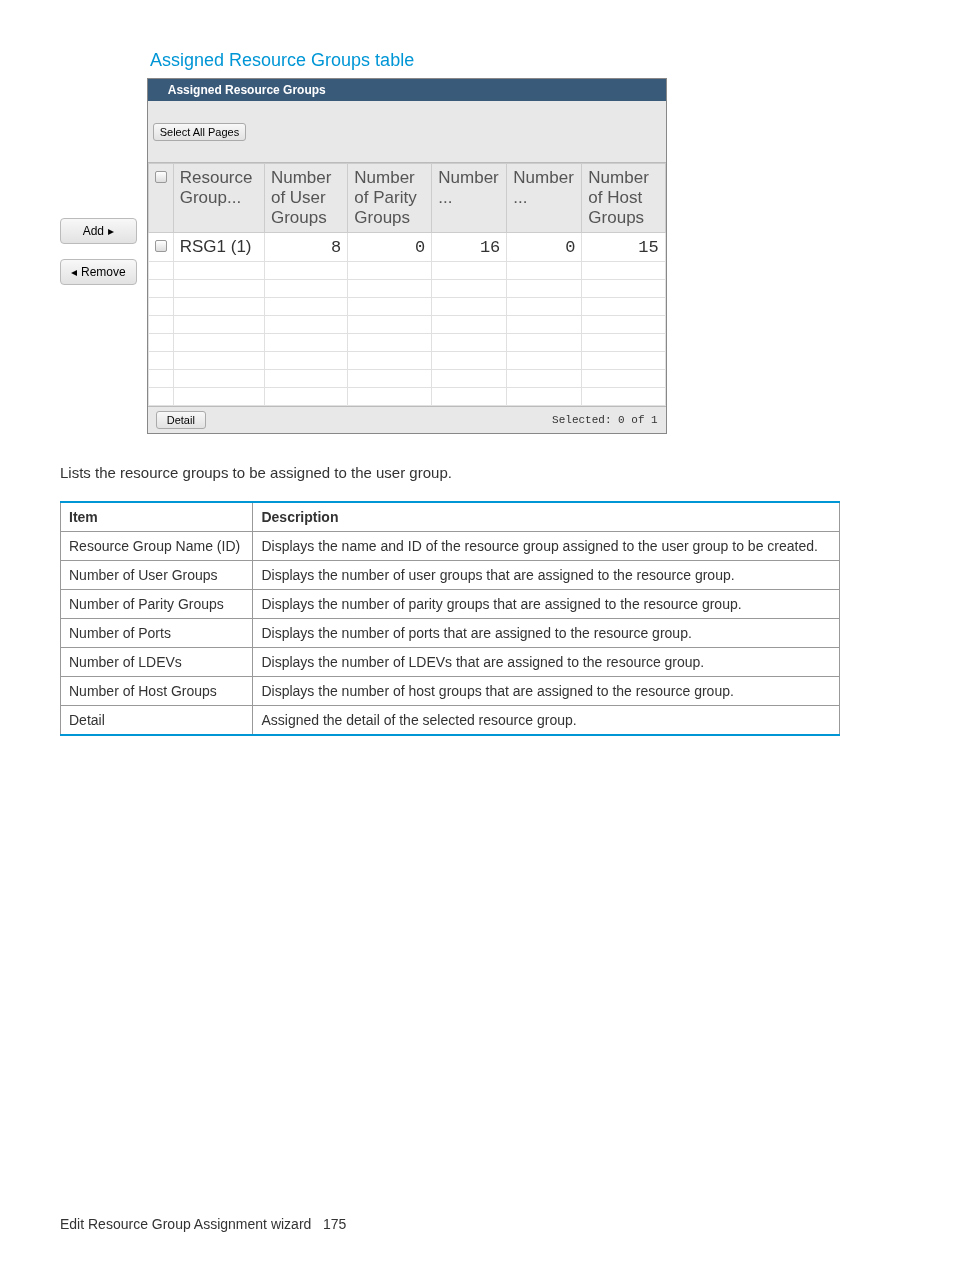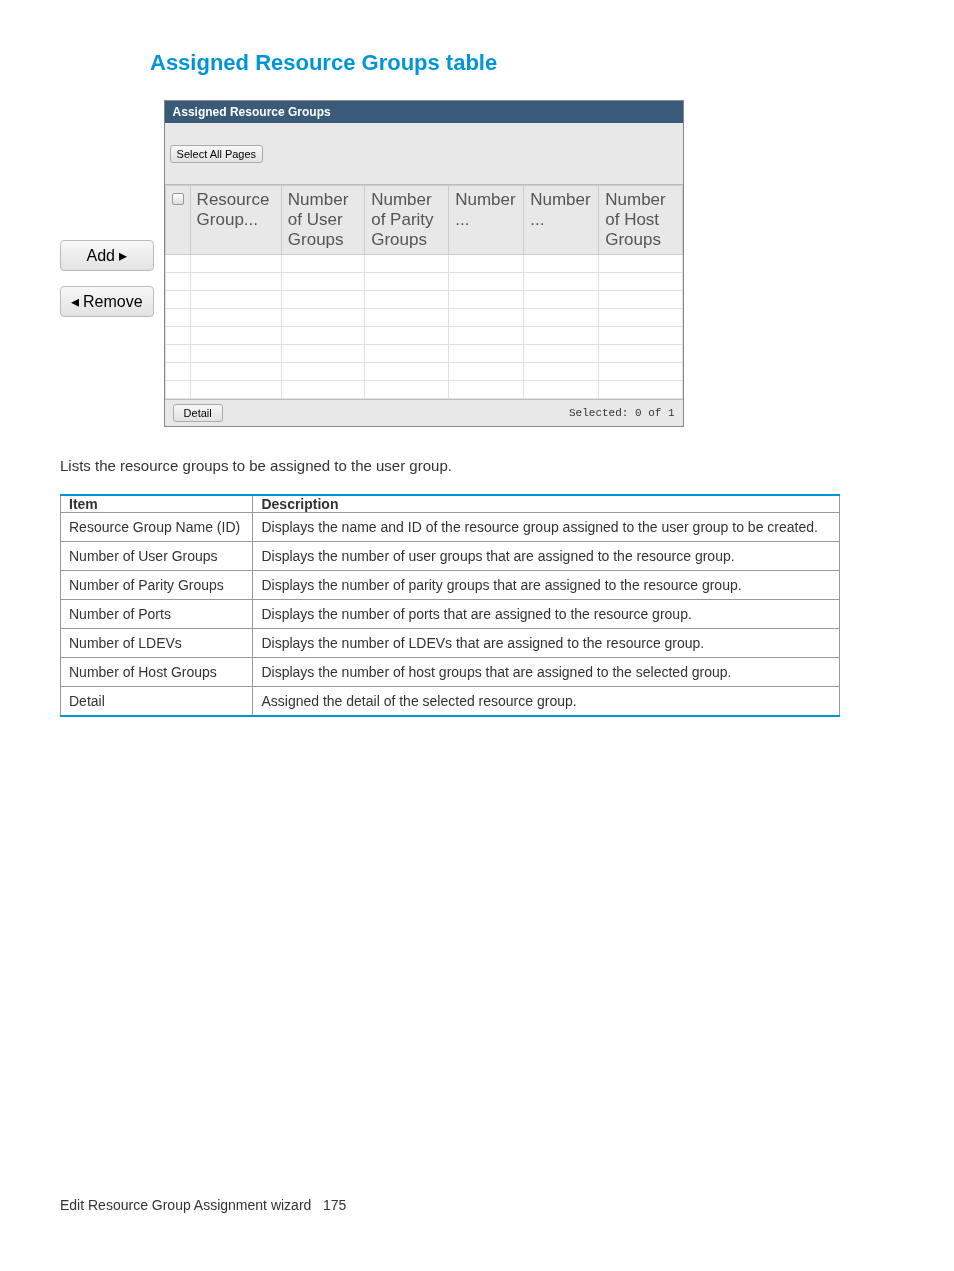--- a/index.html
+++ b/index.html
@@ -6,61 +6,61 @@
     body {
       font-family: Arial, Helvetica, sans-serif;
       margin: 0;
       padding: 50px 60px;
       width: 954px;
       background: #fff;
       color: #333;
     }
     .page-title {
       color: #0096d6;
-      font-size: 22px;
-      font-weight: bold;
-      margin: 0 0 24px 90px;
+      font-size: 18px;
+      font-weight: normal;
+      margin: 0 0 7px 90px;
     }
     .widget-area {
       display: flex;
       align-items: flex-start;
       margin-bottom: 30px;
       margin-left: 0;
     }
     .side-buttons {
       display: flex;
       flex-direction: column;
       gap: 15px;
       margin-right: 10px;
       margin-top: 140px;
     }
     .side-btn {
       background: linear-gradient(#f8f8f8, #e2e2e2);
       border: 1px solid #bbb;
       border-radius: 4px;
       padding: 5px 10px;
-      font-size: 16px;
+      font-size: 12px;
       cursor: pointer;
       min-width: 70px;
       display: flex;
       align-items: center;
       justify-content: center;
       gap: 4px;
     }
     .table-widget {
       border: 1px solid #888;
       background: #fff;
       width: 520px;
     }
     .widget-header {
       background: #3a5a7a;
       color: #fff;
       font-weight: bold;
       font-size: 12px;
-      padding: 4px 8px;
+      padding: 4px 20px;
     }
     .widget-toolbar {
       background: #e8e8e8;
       padding: 21px 5px;
       border-bottom: 1px solid #bbb;
     }
     .tool-btn {
       background: linear-gradient(#f8f8f8, #e2e2e2);
       border: 1px solid #aaa;
       border-radius: 3px;
@@ -115,21 +115,21 @@
     }
     .info-table {
       width: 780px;
       border-collapse: collapse;
       border-top: 2px solid #0096d6;
       border-bottom: 2px solid #0096d6;
       font-size: 14px;
     }
     .info-table th {
       border: 1px solid #999;
-      padding: 0 8px;
+      padding: 6px 8px;
       text-align: left;
       font-weight: bold;
       margin-top: 16px;
     }
     .info-table td {
       border: 1px solid #999;
       padding: 6px 8px;
     }
     .page-footer {
       text-align: left;
@@ -175,20 +175,29 @@
           <th>Resource Group...</th>
           <th>Number of User Groups</th>
           <th>Number of Parity Groups</th>
           <th>Number ...</th>
           <th>Number ...</th>
           <th>Number of Host Groups</th>
         </tr>
       </thead>
       <tbody>
         <tr>
+          <td class="check"><span class="checkbox-shape"></span></td>
+          <td>RSG1 (1)</td>
+          <td class="num">8</td>
+          <td class="num">0</td>
+          <td class="num">16</td>
+          <td class="num">0</td>
+          <td class="num">15</td>
+        </tr>
+        <tr>
             <td class="check"></td>
             <td></td>
             <td></td>
             <td></td>
             <td></td>
             <td></td>
             <td></td>
           </tr>
         <tr>
             <td class="check"></td>
@@ -287,21 +296,21 @@
     <tr>
         <td>Number of Ports</td>
         <td>Displays the number of ports that are assigned to the resource group.</td>
       </tr>
     <tr>
         <td>Number of LDEVs</td>
         <td>Displays the number of LDEVs that are assigned to the resource group.</td>
       </tr>
     <tr>
         <td>Number of Host Groups</td>
-        <td>Displays the number of host groups that are assigned to the selected group.</td>
+        <td>Displays the number of host groups that are assigned to the resource group.</td>
       </tr>
     <tr>
         <td>Detail</td>
         <td>Assigned the detail of the selected resource group.</td>
       </tr>
   </tbody>
 </table>
 
 <div class="page-footer">
   <span>Edit Resource Group Assignment wizard</span>&nbsp;&nbsp;&nbsp;<span>175</span>

